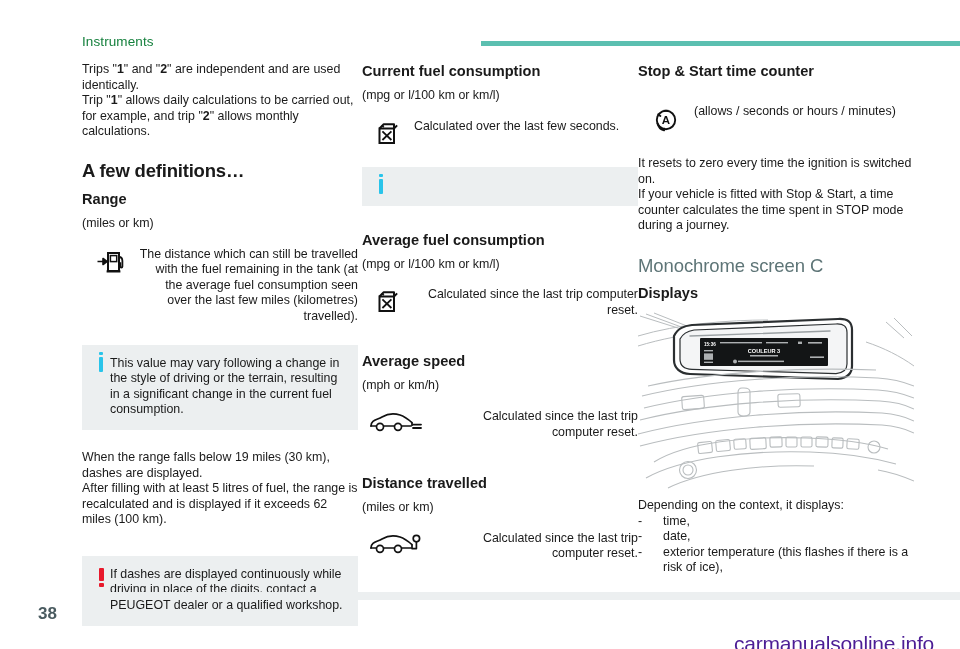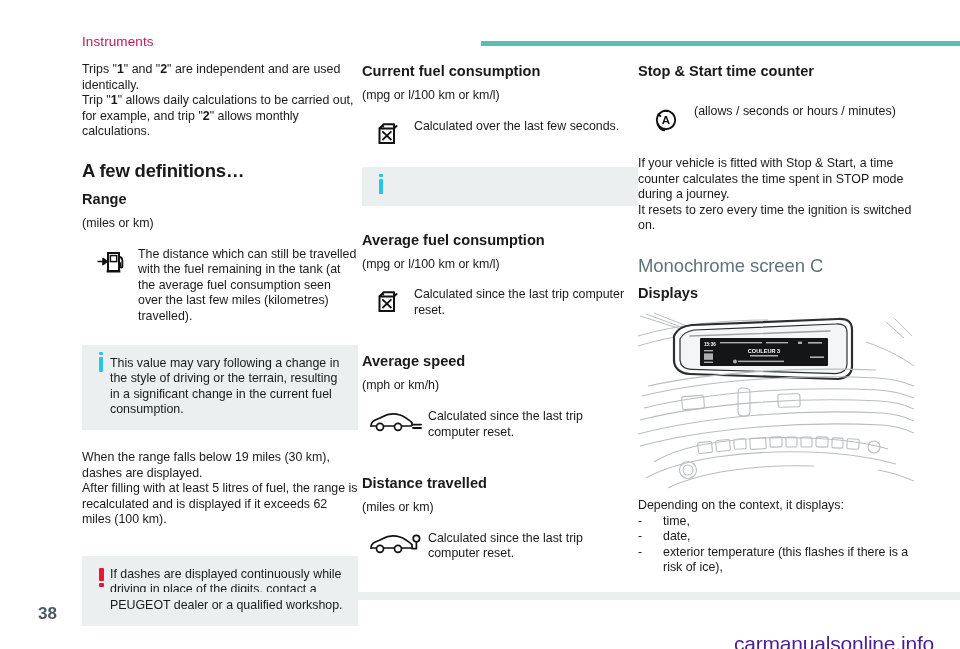--- a/index.html
+++ b/index.html
@@ -10,21 +10,21 @@
     font-family:"Liberation Sans", sans-serif;
     color:#1a1a1a;
     overflow:hidden;
     position:relative;
   }
 
   
   #header { position:absolute; left:0; top:0; width:960px; height:56px; }
   #chapter-title {
     position:absolute; left:82px; top:34px;
-    font-size:13.5px; color:#be185d; letter-spacing:.1px;
+    font-size:13.5px; color:#15803d; letter-spacing:.1px;
   }
   #header-rule {
     position:absolute; left:481px; top:41px; width:479px; height:5px;
     background:#5bbfb0;
   }
 
   
   .col { position:absolute; top:62px; width:276px; }
   #col-1 { left:82px; }
   #col-2 { left:362px; }
@@ -44,21 +44,21 @@
     font-size:14.6px; font-weight:bold; margin:0;
     line-height:18px;
   }
   h2.teal-title {
     font-size:18.5px; font-weight:normal; margin:0;
     line-height:23px; color:#5e7577; letter-spacing:-.1px;
   }
   .unit { font-size:12.4px; line-height:15.6px; color:#1a1a1a; }
 
   
-  .icon-row { display:flex; align-items:flex-start; }
+  .icon-row { display:flex; align-items:flex-start;text-align:right; }
   .icon-cell {
     width:56px; min-width:56px; display:flex;
     justify-content:center; padding-top:2px;
   }
   .icon-cell.narrow { width:52px; min-width:52px; }
   .icon-text { font-size:12.4px; line-height:15.6px; padding-top:2px; }
   .icon-row.wide .icon-text { white-space:nowrap; }
 
   
   .note {
@@ -273,22 +273,22 @@
         <path d="M12.6 5.8 h4.8 v1.9 h-4.8 z" fill="#111"></path>
         <path d="M7.2 10.3 l2.2 1.6" stroke="#111" stroke-width="1.9" stroke-linecap="round" fill="none"></path>
         <path d="M6.6 19.5 a9 9 0 0 0 6.4 6.9" fill="none" stroke="#111" stroke-width="1.9" stroke-linecap="round"></path>
         <path d="M13.6 23.6 l0.2 3.4 l-3.2 -1.2 z" fill="#111"></path>
       </svg>
     </div>
     <div class="icon-text">(allows / seconds or hours / minutes)</div>
   </div>
 
   <div style="height:22px"></div>
+  <div class="para">It resets to zero every time the ignition is switched on.</div>
   <div class="para">If your vehicle is fitted with Stop &amp; Start, a time counter calculates the time spent in STOP mode during a journey.</div>
-  <div class="para">It resets to zero every time the ignition is switched on.</div>
 
   <div style="height:20px"></div>
   <h2 class="teal-title">Monochrome screen C</h2>
   <div style="height:7px"></div>
   <h3 class="sub-title">Displays</h3>
 
   <svg id="dash-illustration" viewBox="0 0 276 178">
     <g stroke="#b9bdbf" stroke-width="1" fill="none">
       <path d="M2 4 L40 16 M8 2 L46 16 M16 1 L54 16"></path>
       <path d="M0 24 C40 12 90 8 130 8 M0 34 C46 20 96 16 140 16"></path>

